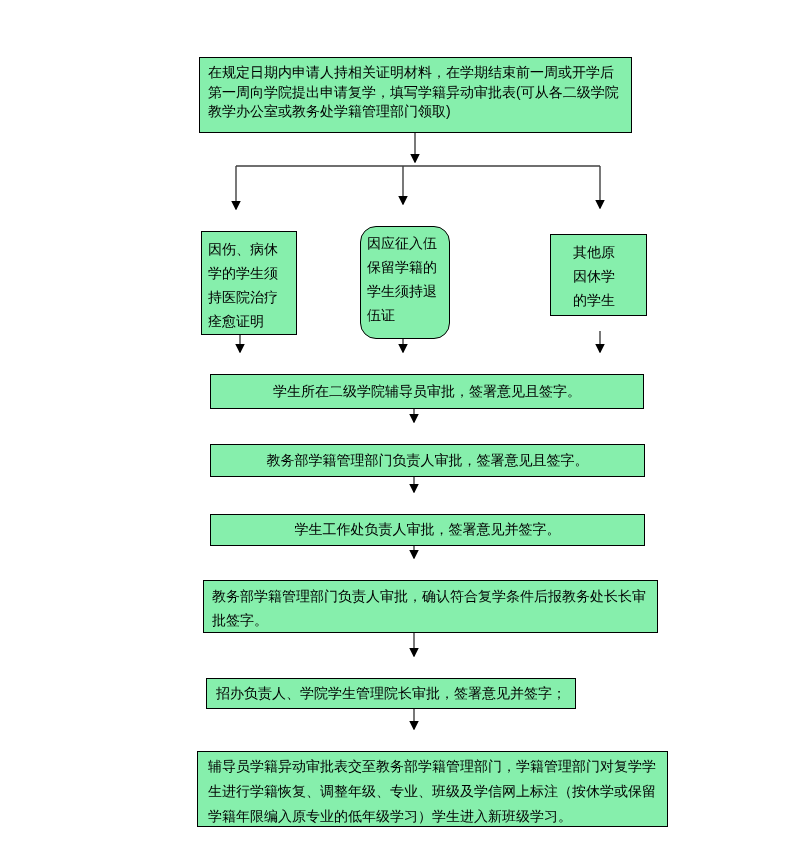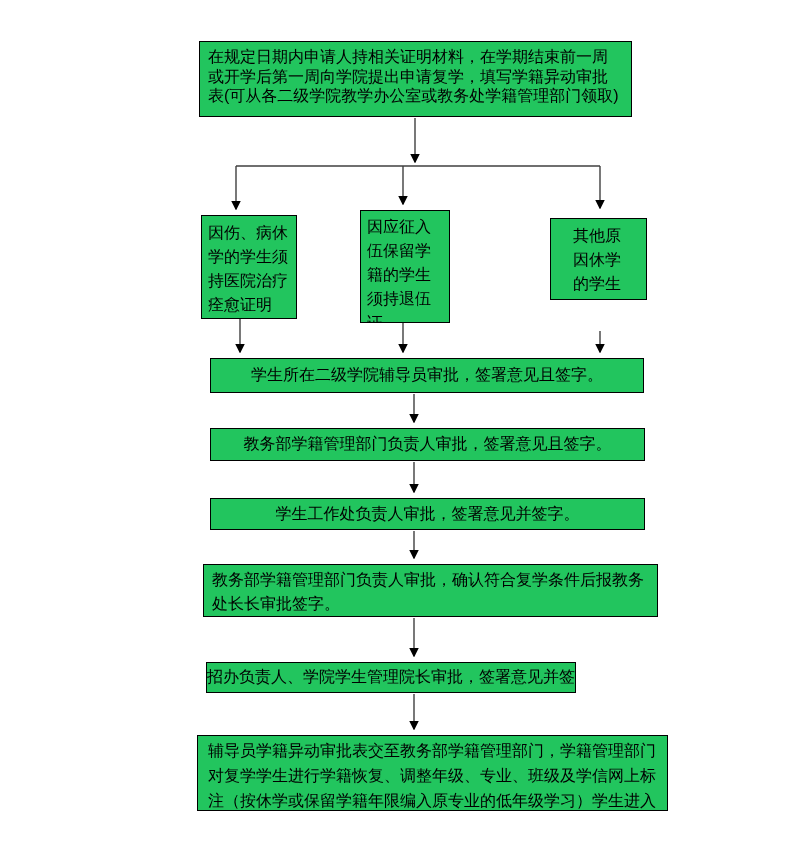--- a/index.html
+++ b/index.html
@@ -12,30 +12,31 @@
   }
   .stage { position: absolute; top: 0; left: 0; width: 793px; height: 850px; }
   svg.connectors {
     position: absolute; top: 0; left: 0;
     width: 793px; height: 850px;
     pointer-events: none;
   }
   .node {
     position: absolute;
     border: 1.5px solid #000;
-    background: #22c55e;
-    font-size: 16px;
+    background: #86efac;
+    font-size: 14px;
     line-height: 24px;
     overflow: hidden;
+    margin-top: 16px;
   }
   .node.tl { text-align: left; }
   .node.ctr { text-align: center; }
   .n-apply    { left: 199px; top: 41px;  width: 433px; height: 76px;  padding: 5px 8px; line-height: 19.5px; }
   .n-injury   { left: 201px; top: 215px; width: 96px;  height: 104px; padding: 5px 6px; }
-  .n-military { left: 360px; top: 210px; width: 90px;  height: 113px; padding: 4px 6px; text-align: justify; }
+  .n-military { left: 360px; top: 210px; width: 90px;  height: 113px; padding: 4px 6px; text-align: justify; border-radius: 16px; }
   .n-other    { left: 550px; top: 218px; width: 97px;  height: 82px; padding: 5px 22px; }
   .n-counselor      { left: 210px; top: 358px; width: 434px; height: 35px; line-height: 32px; }
   .n-college-head   { left: 210px; top: 428px; width: 435px; height: 33px; line-height: 30px; }
   .n-student-affairs{ left: 210px; top: 498px; width: 435px; height: 32px; line-height: 29px; }
   .n-registrar      { left: 203px; top: 564px; width: 455px; height: 53px; padding: 3px 8px; }
   .n-admissions     { left: 206px; top: 662px; width: 370px; height: 31px; line-height: 28px; }
   .n-final          { left: 197px; top: 735px; width: 471px; height: 76px; padding: 2px 10px; line-height: 25px; }
 </style>
 </head>
 <body>

